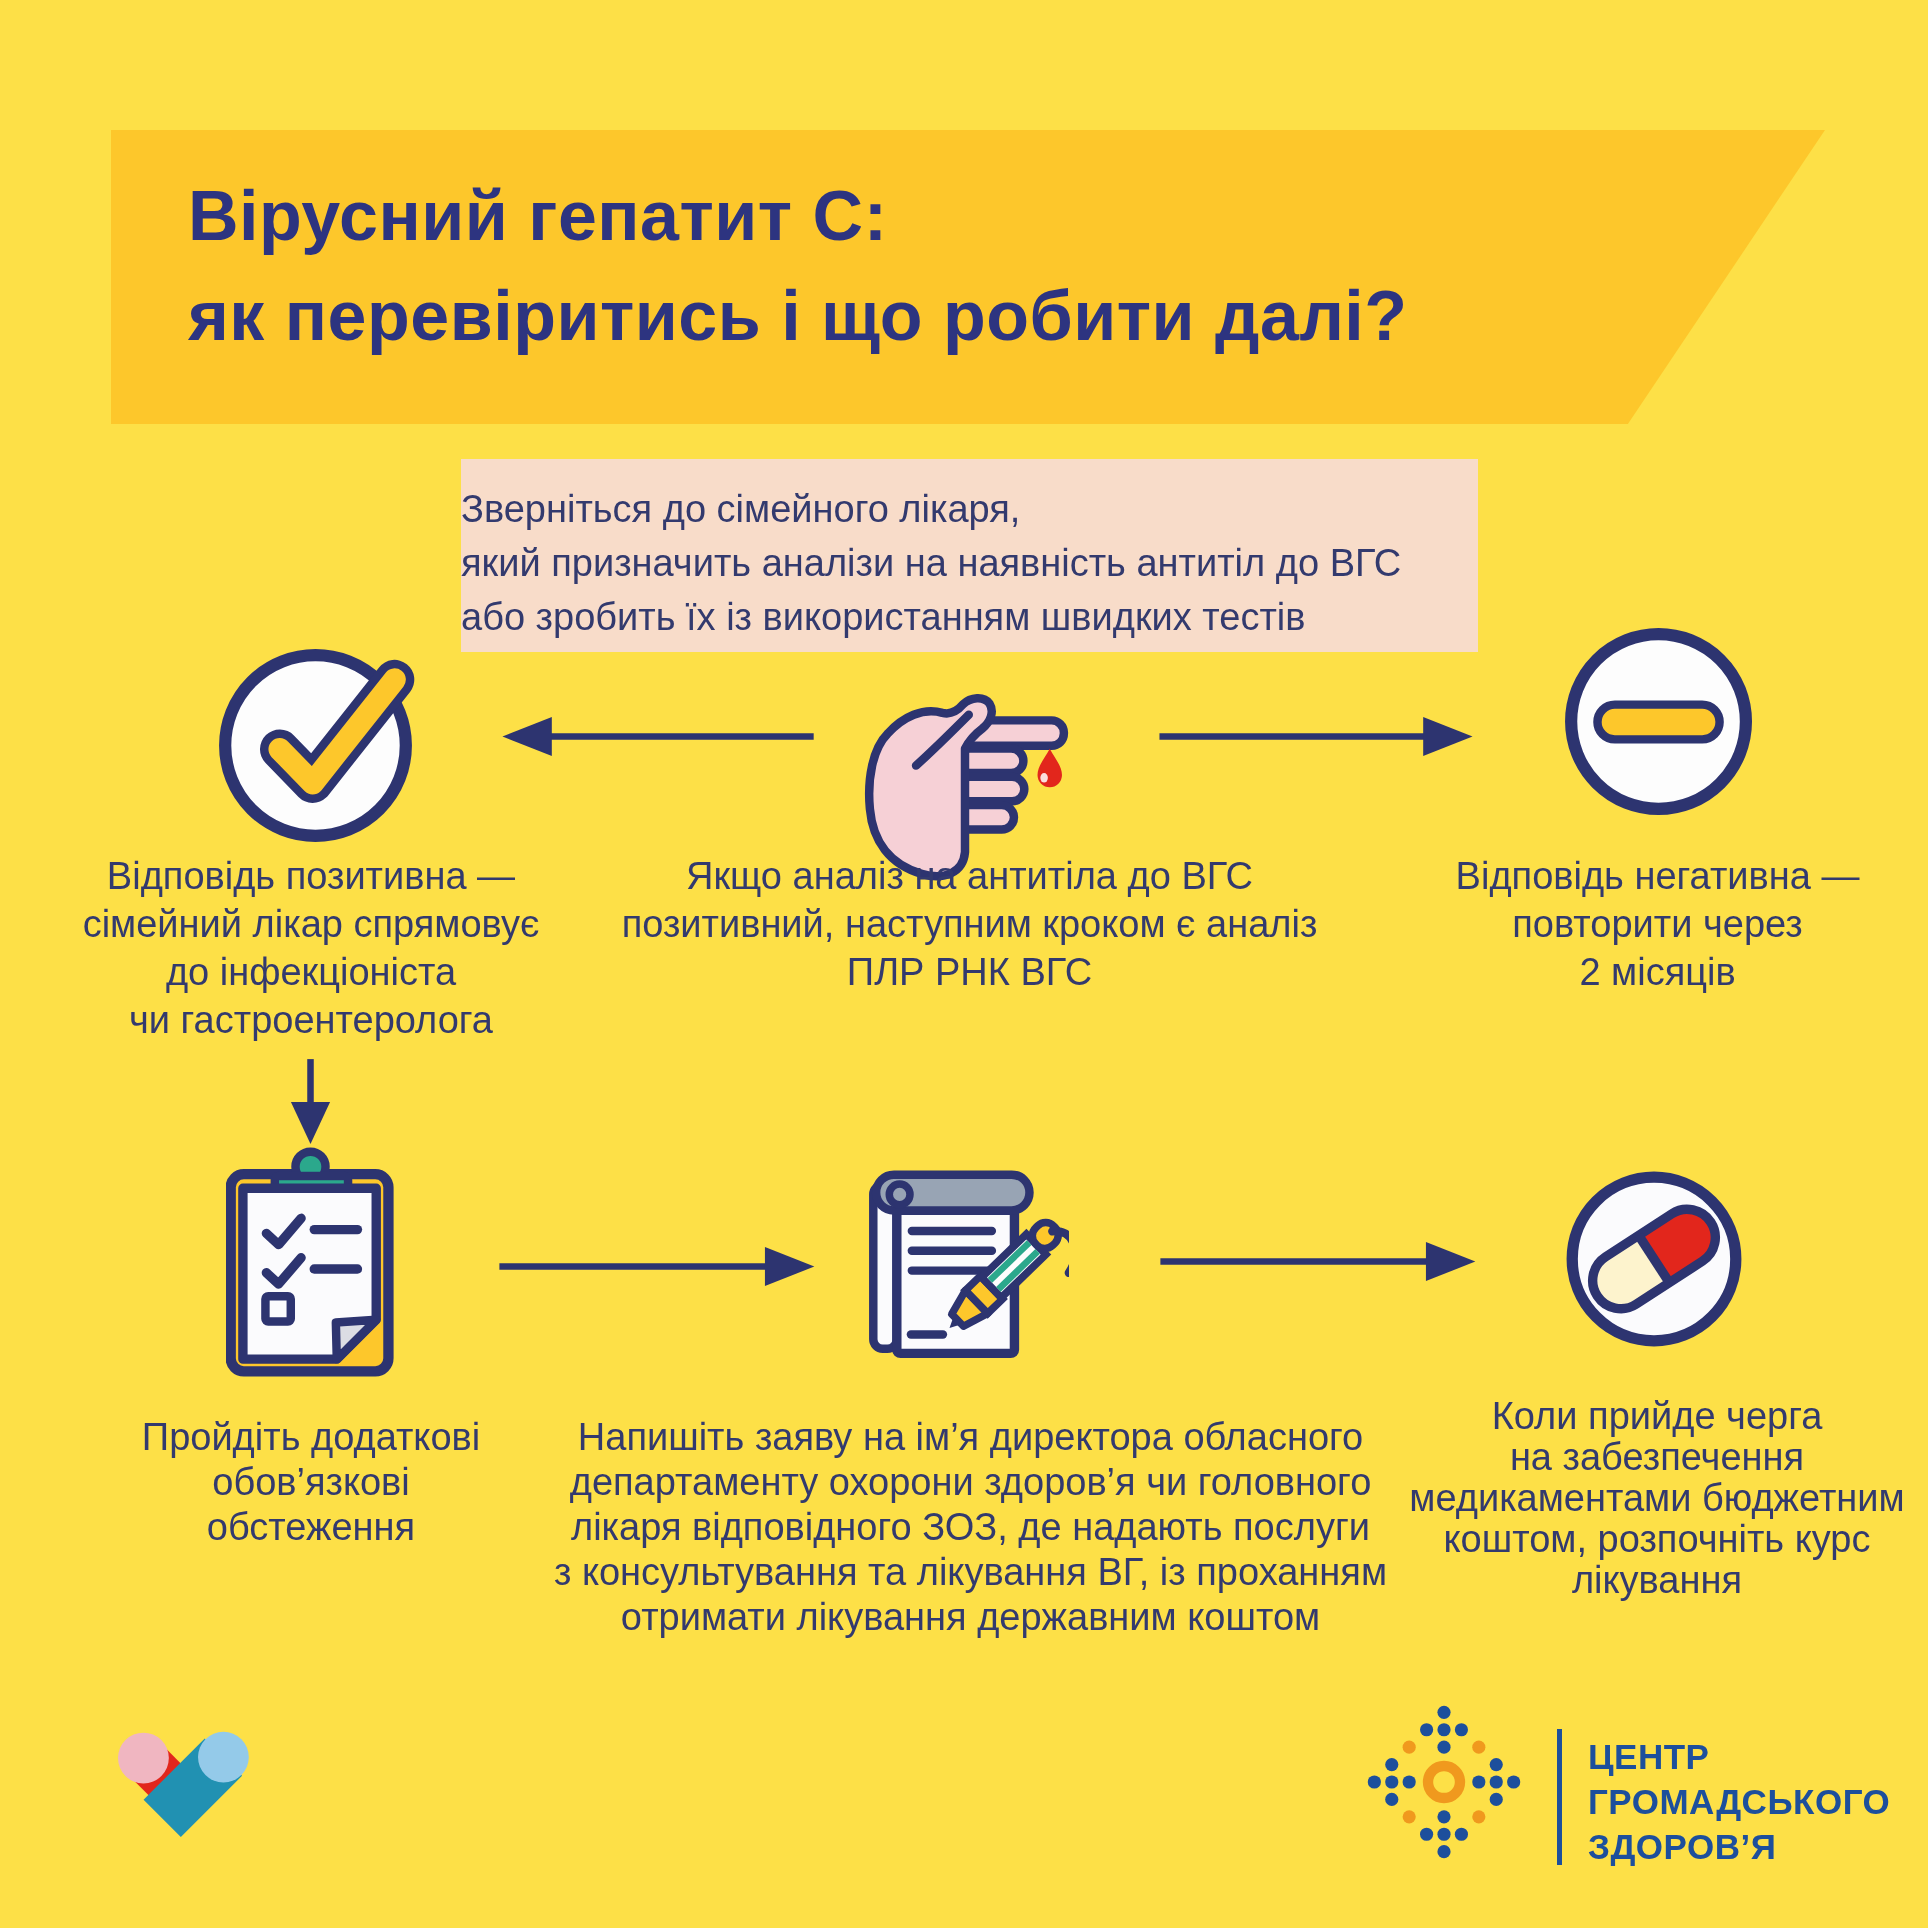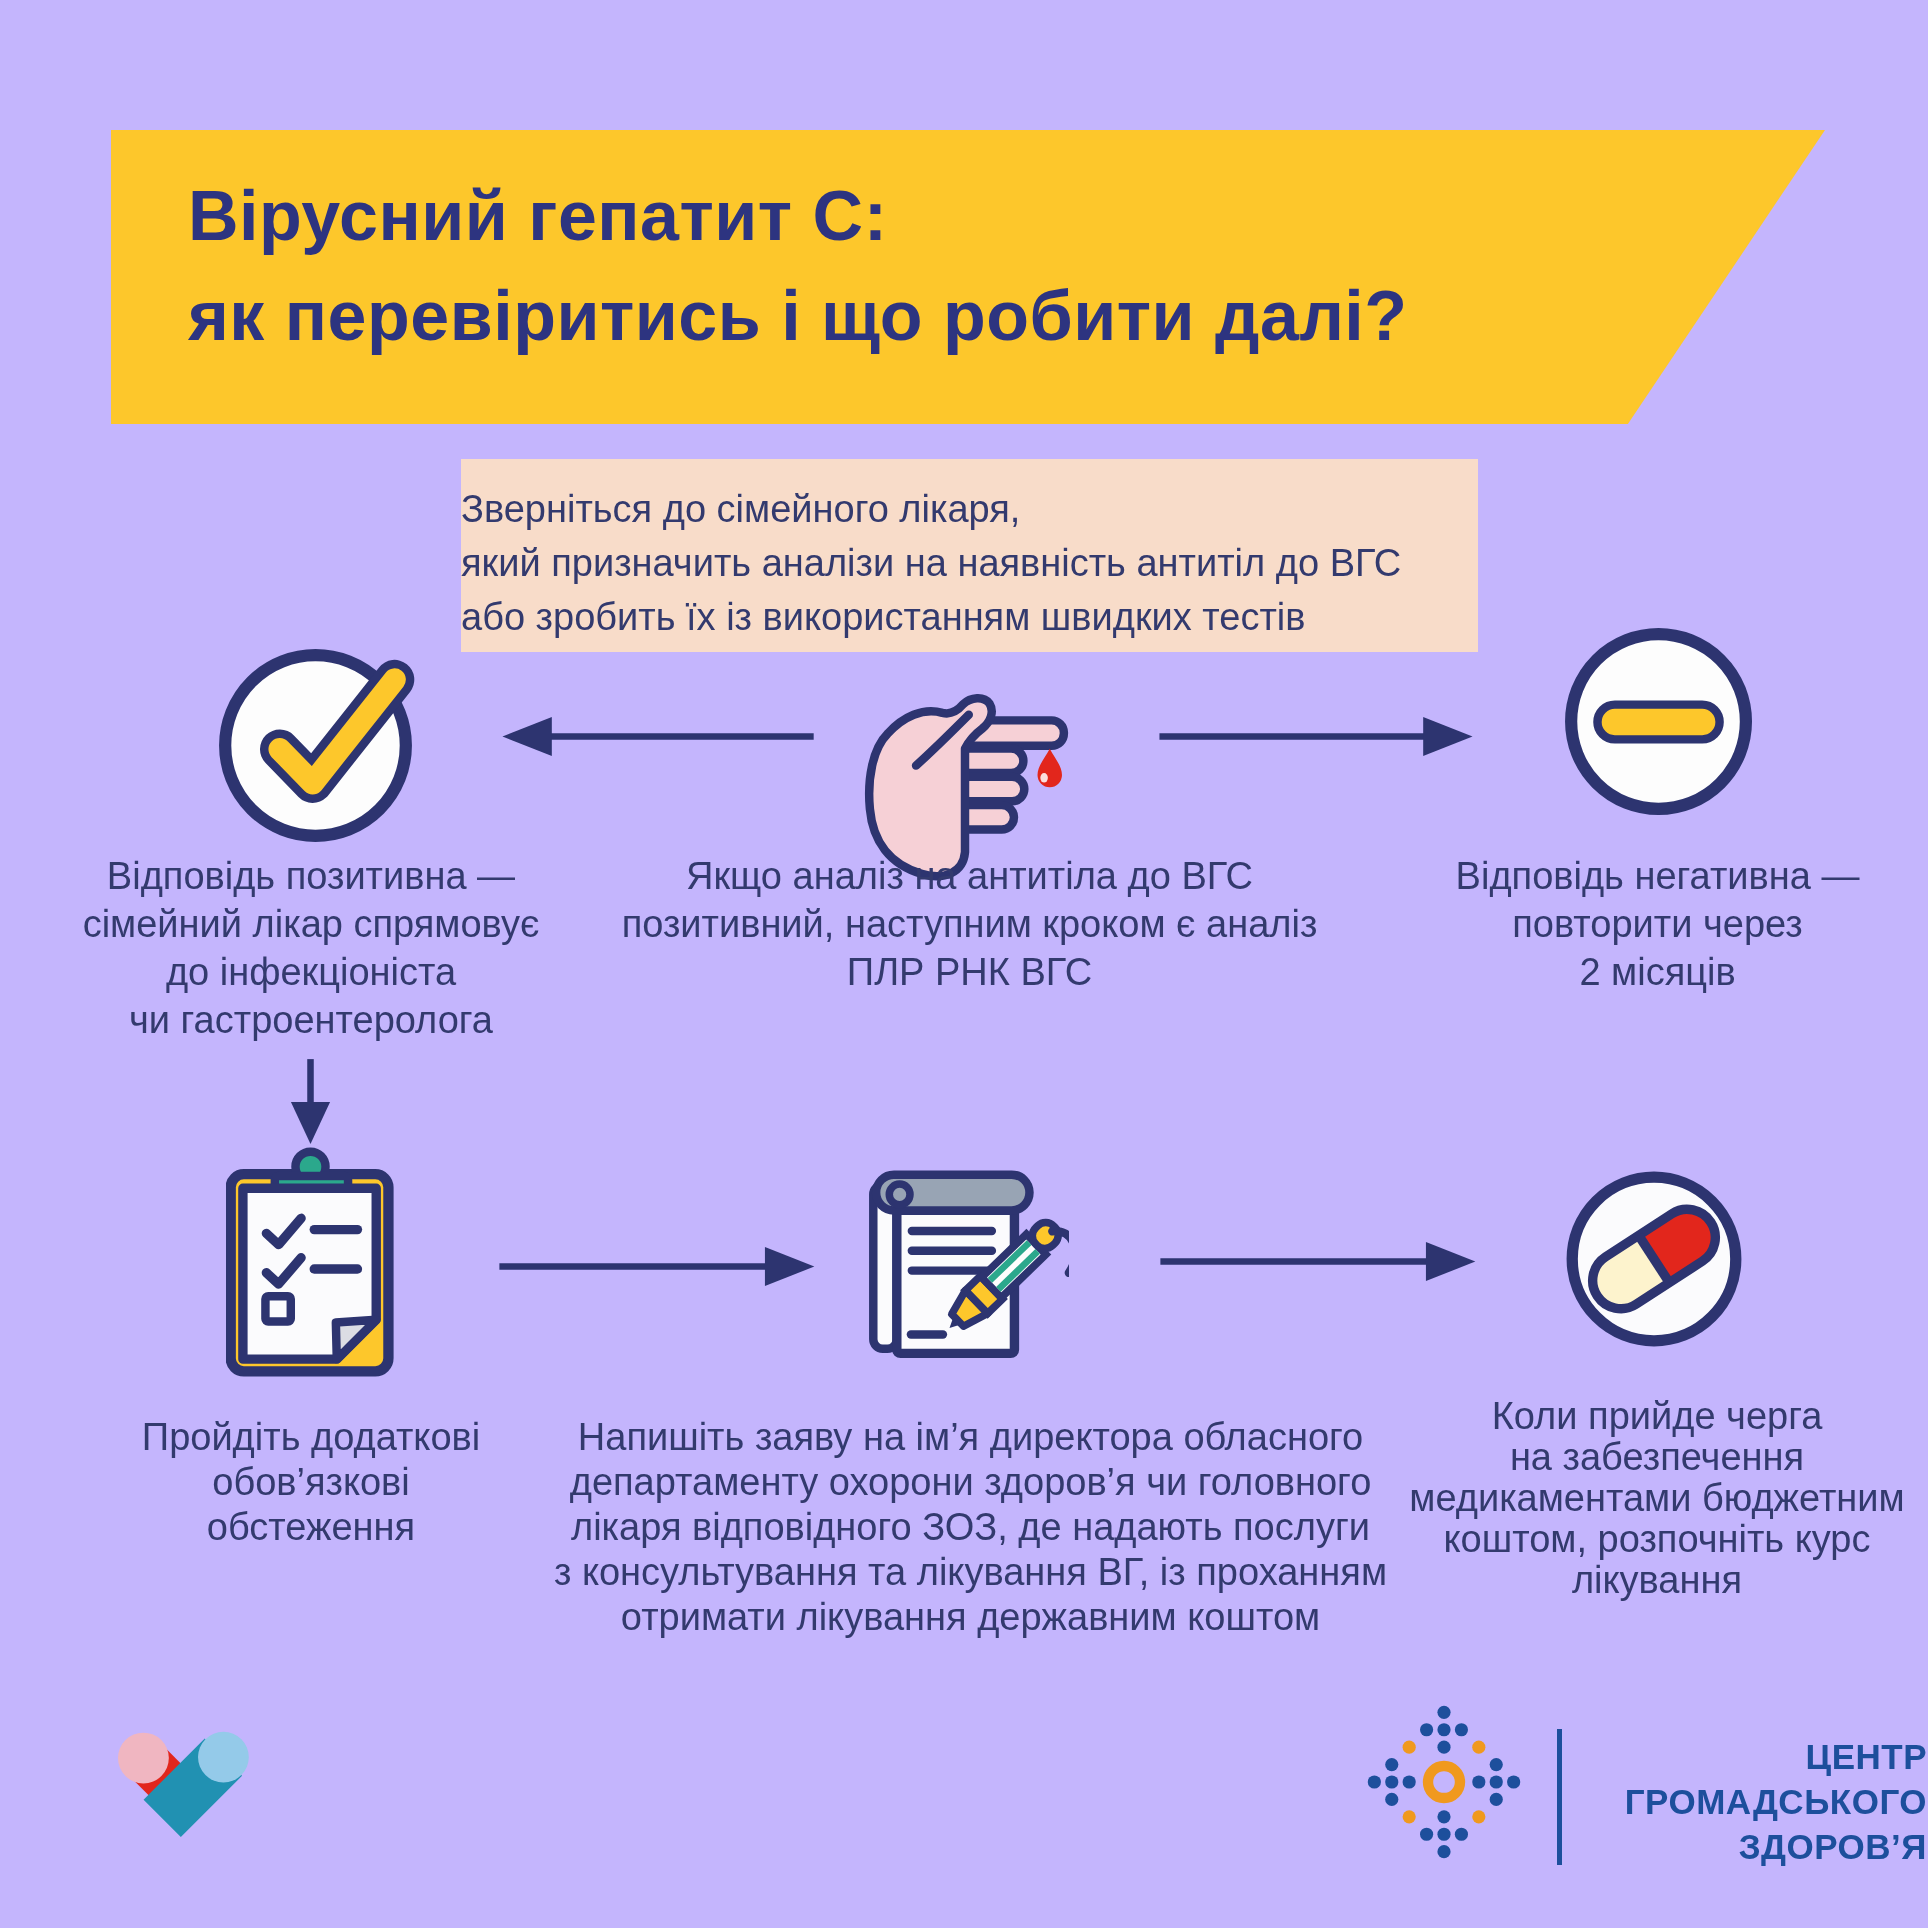--- a/index.html
+++ b/index.html
@@ -1,21 +1,21 @@
 <!DOCTYPE html>
 <html style="font-size:15px"><head>
 <meta charset="utf-8">
 <style>
   html, body { margin: 0; padding: 0; }
   body { font-family: "Liberation Sans", sans-serif; }
   .canvas {
     position: relative;
     width: 1928px;
     height: 1928px;
-    background: #c4b5fd;
+    background: #fde047;
     overflow: hidden;
   }
   .abs { position: absolute; }
   .banner {
     left: 111px; top: 130px;
     width: 1714px; height: 294px;
     background: #fdc72b;
     clip-path: polygon(0 0, 100% 0, 88.5% 100%, 0 100%);
   }
   .title {
@@ -72,21 +72,20 @@
   }
   .phc-text {
     left: 1588px; top: 1734px;
     width: 339px;
     font-size: 35px;
     line-height: 45px;
     font-weight: 800;
     color: #1d4f9c;
     white-space: pre-line;
     letter-spacing: 0.5px;
-    text-align: right;
   }
 </style>
 </head>
 <body>
 
 <div class="canvas">
 
   <div class="abs banner"></div>
   <div class="abs title">Вірусний гепатит С:
 як перевіритись і що робити далі?</div>

